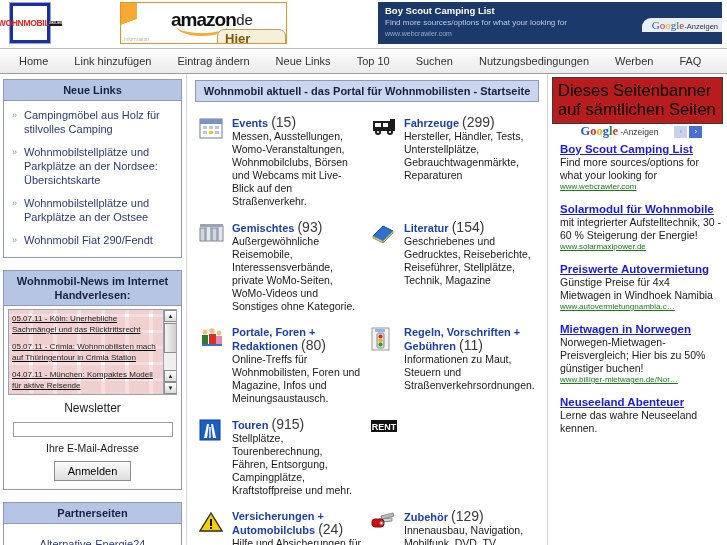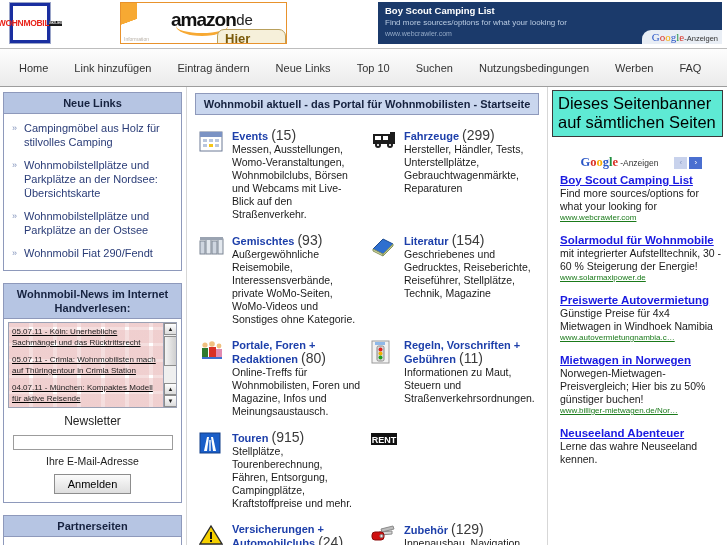--- a/index.html
+++ b/index.html
@@ -90,34 +90,34 @@
   .google-banner {
     position: absolute; left: 378px; top: 2px;
     width: 344px; height: 42px;
     background: #1b3a6b;
     color: #ffffff; overflow: hidden;
   }
   .gb-title { position:absolute; left:7px; top:3px; font-size:9.5px; font-weight:bold; color:#ffffff;}
   .gb-desc  { position:absolute; left:7px; top:16px; font-size:8px; color:#b9cbe2;}
   .gb-url   { position:absolute; left:7px; top:28px; font-size:7px; color:#93a9c6;}
   .gb-badge {
-    position: absolute; right: 0; bottom: 0;
+    position: absolute; right: 0; bottom: 12px;
     background: #e9eef5; color: #111;
     font-size: 9px; padding: 1px 4px 1px 10px;
     border-top-left-radius: 9px;
     white-space: nowrap;
   }
   .gb-badge .g-logo { font-family:"Liberation Serif", serif; font-size: 11px; }
   .gb-badge .g-logo .b{color:#2a56c6;} .gb-badge .g-logo .r{color:#d93025;}
   .gb-badge .g-logo .y{color:#f9ab00;} .gb-badge .g-logo .g{color:#1e8e3e;}
   .gb-badge .anz { font-size: 7.5px; color:#333; }
 
   
   #navbar {
-    width: 727px; height: 39px;
+    width: 727px; height: 26px;
     background: linear-gradient(#fdfdfd, #ebebeb);
     border-top: 1px solid #bdbdbd;
     border-bottom: 1px solid #9d9d9d;
     display: flex; align-items: center;
     font-size: 11px;
   }
   #navbar a {
     color: #333333;
     padding: 0 13px;
     white-space: nowrap;
@@ -247,27 +247,27 @@
     margin-right: 7px; margin-top: 1px;
     position: relative;
   }
   .cat-txt { flex: 1 1 auto; line-height: 13px; }
   .cat-name { color: #1d3faa; font-weight: bold; font-size: 11px; }
   .cat-cnt  { color: #3a3a3a; font-weight: normal; font-size: 14px; }
   .cat-desc { color: #1a1a1a; font-size: 10.5px; }
 
   
   .green-banner {
-    background: #5eead4;
+    background: #b91c1c;
     border: 1px solid #3a3a3a;
     color: #000;
     font-size: 16.5px;
     line-height: 19px;
     padding: 3px 3px 4px 5px;
-    margin-bottom: 18px;
+    margin-bottom: 0;
   }
   .ad-head {
     display: flex; align-items: center;
     justify-content: center;
     padding: 0 0 3px 0;
     margin-left: 8px;
   }
   .g-logo2 { font-family:"Liberation Serif", serif; font-size: 12.5px; font-weight: bold; }
   .g-logo2 .c1{color:#2a56c6;} .g-logo2 .c2{color:#d93025;}
   .g-logo2 .c3{color:#f9ab00;} .g-logo2 .c4{color:#1e8e3e;}

